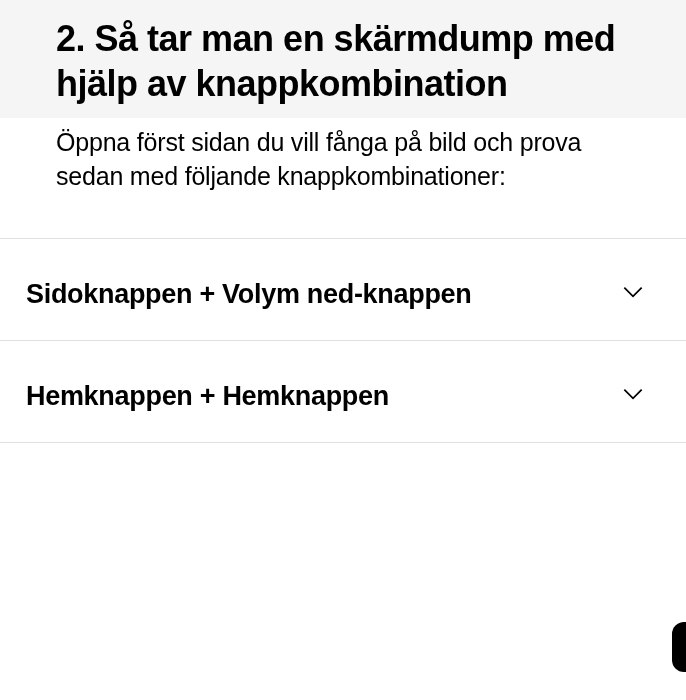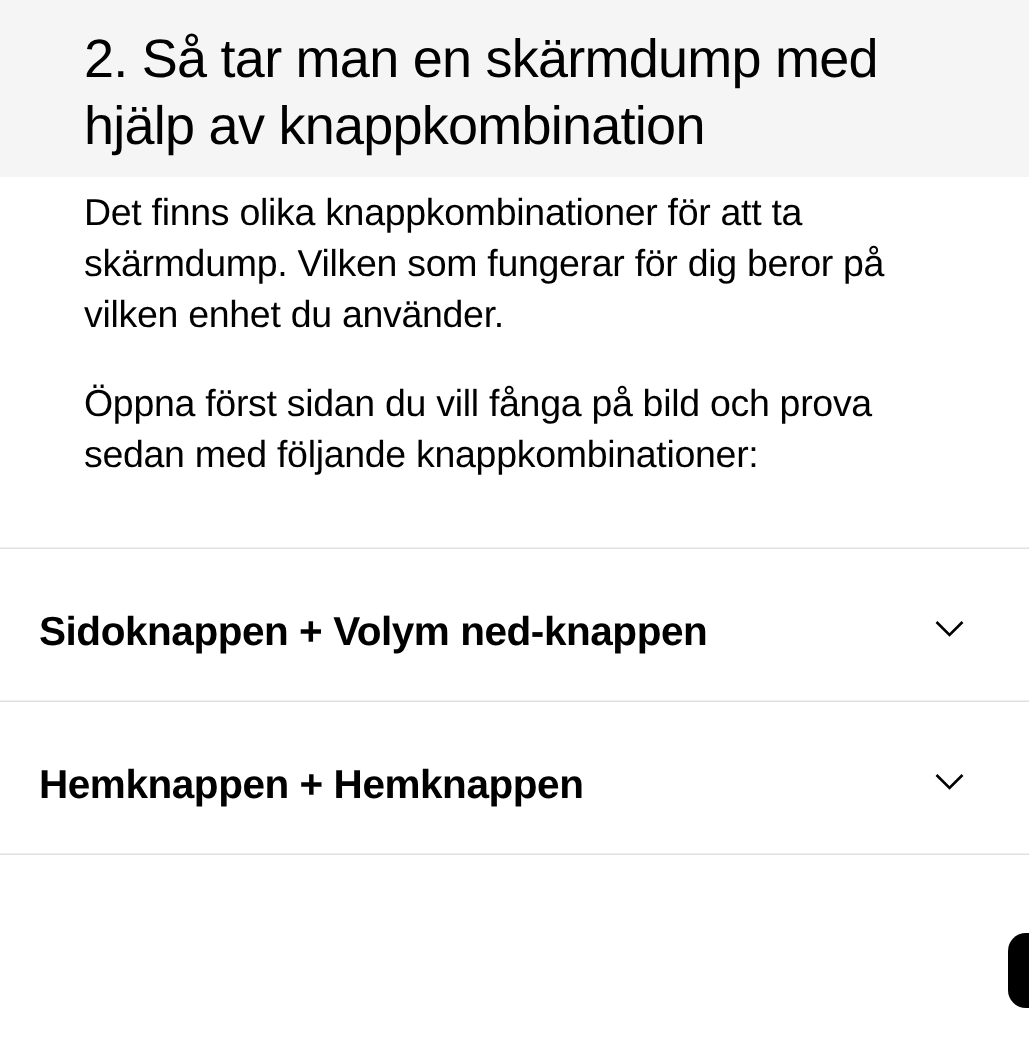--- a/index.html
+++ b/index.html
@@ -11,21 +11,21 @@
     color: #000;
     overflow: hidden;
   }
   .heading-block {
     background: #f5f5f5;
     padding: 16px 48px 12px 56px;
     margin: 0;
   }
   .heading-text {
     font-size: 36px;
-    font-weight: 400;
+    font-weight: 700;
     line-height: 1.25;
     color: #000;
     letter-spacing: -0.5px;
   }
   .body-block {
     padding: 8px 60px 0 56px;
   }
   .body-para {
     font-size: 25px;
     line-height: 1.35;
@@ -78,21 +78,20 @@
   }
 </style>
 </head>
 <body>
 
 <div class="heading-block">
   <h2 class="heading-text">2. Så tar man en skärmdump med hjälp av knappkombination</h2>
 </div>
 
 <div class="body-block">
-  <p class="body-para">Det finns olika knappkombinationer för att ta skärmdump. Vilken som fungerar för dig beror på vilken enhet du använder.</p>
   <p class="body-para">Öppna först sidan du vill fånga på bild och prova sedan med följande knappkombinationer:</p>
 </div>
 
 <div class="accordion">
 
   <div class="acc-item">
     <span class="acc-label">Sidoknappen + Volym ned-knappen</span>
     <span class="chevron">
       <svg viewBox="0 0 24 24">
           <polyline points="4 8 12 16 20 8"></polyline>

